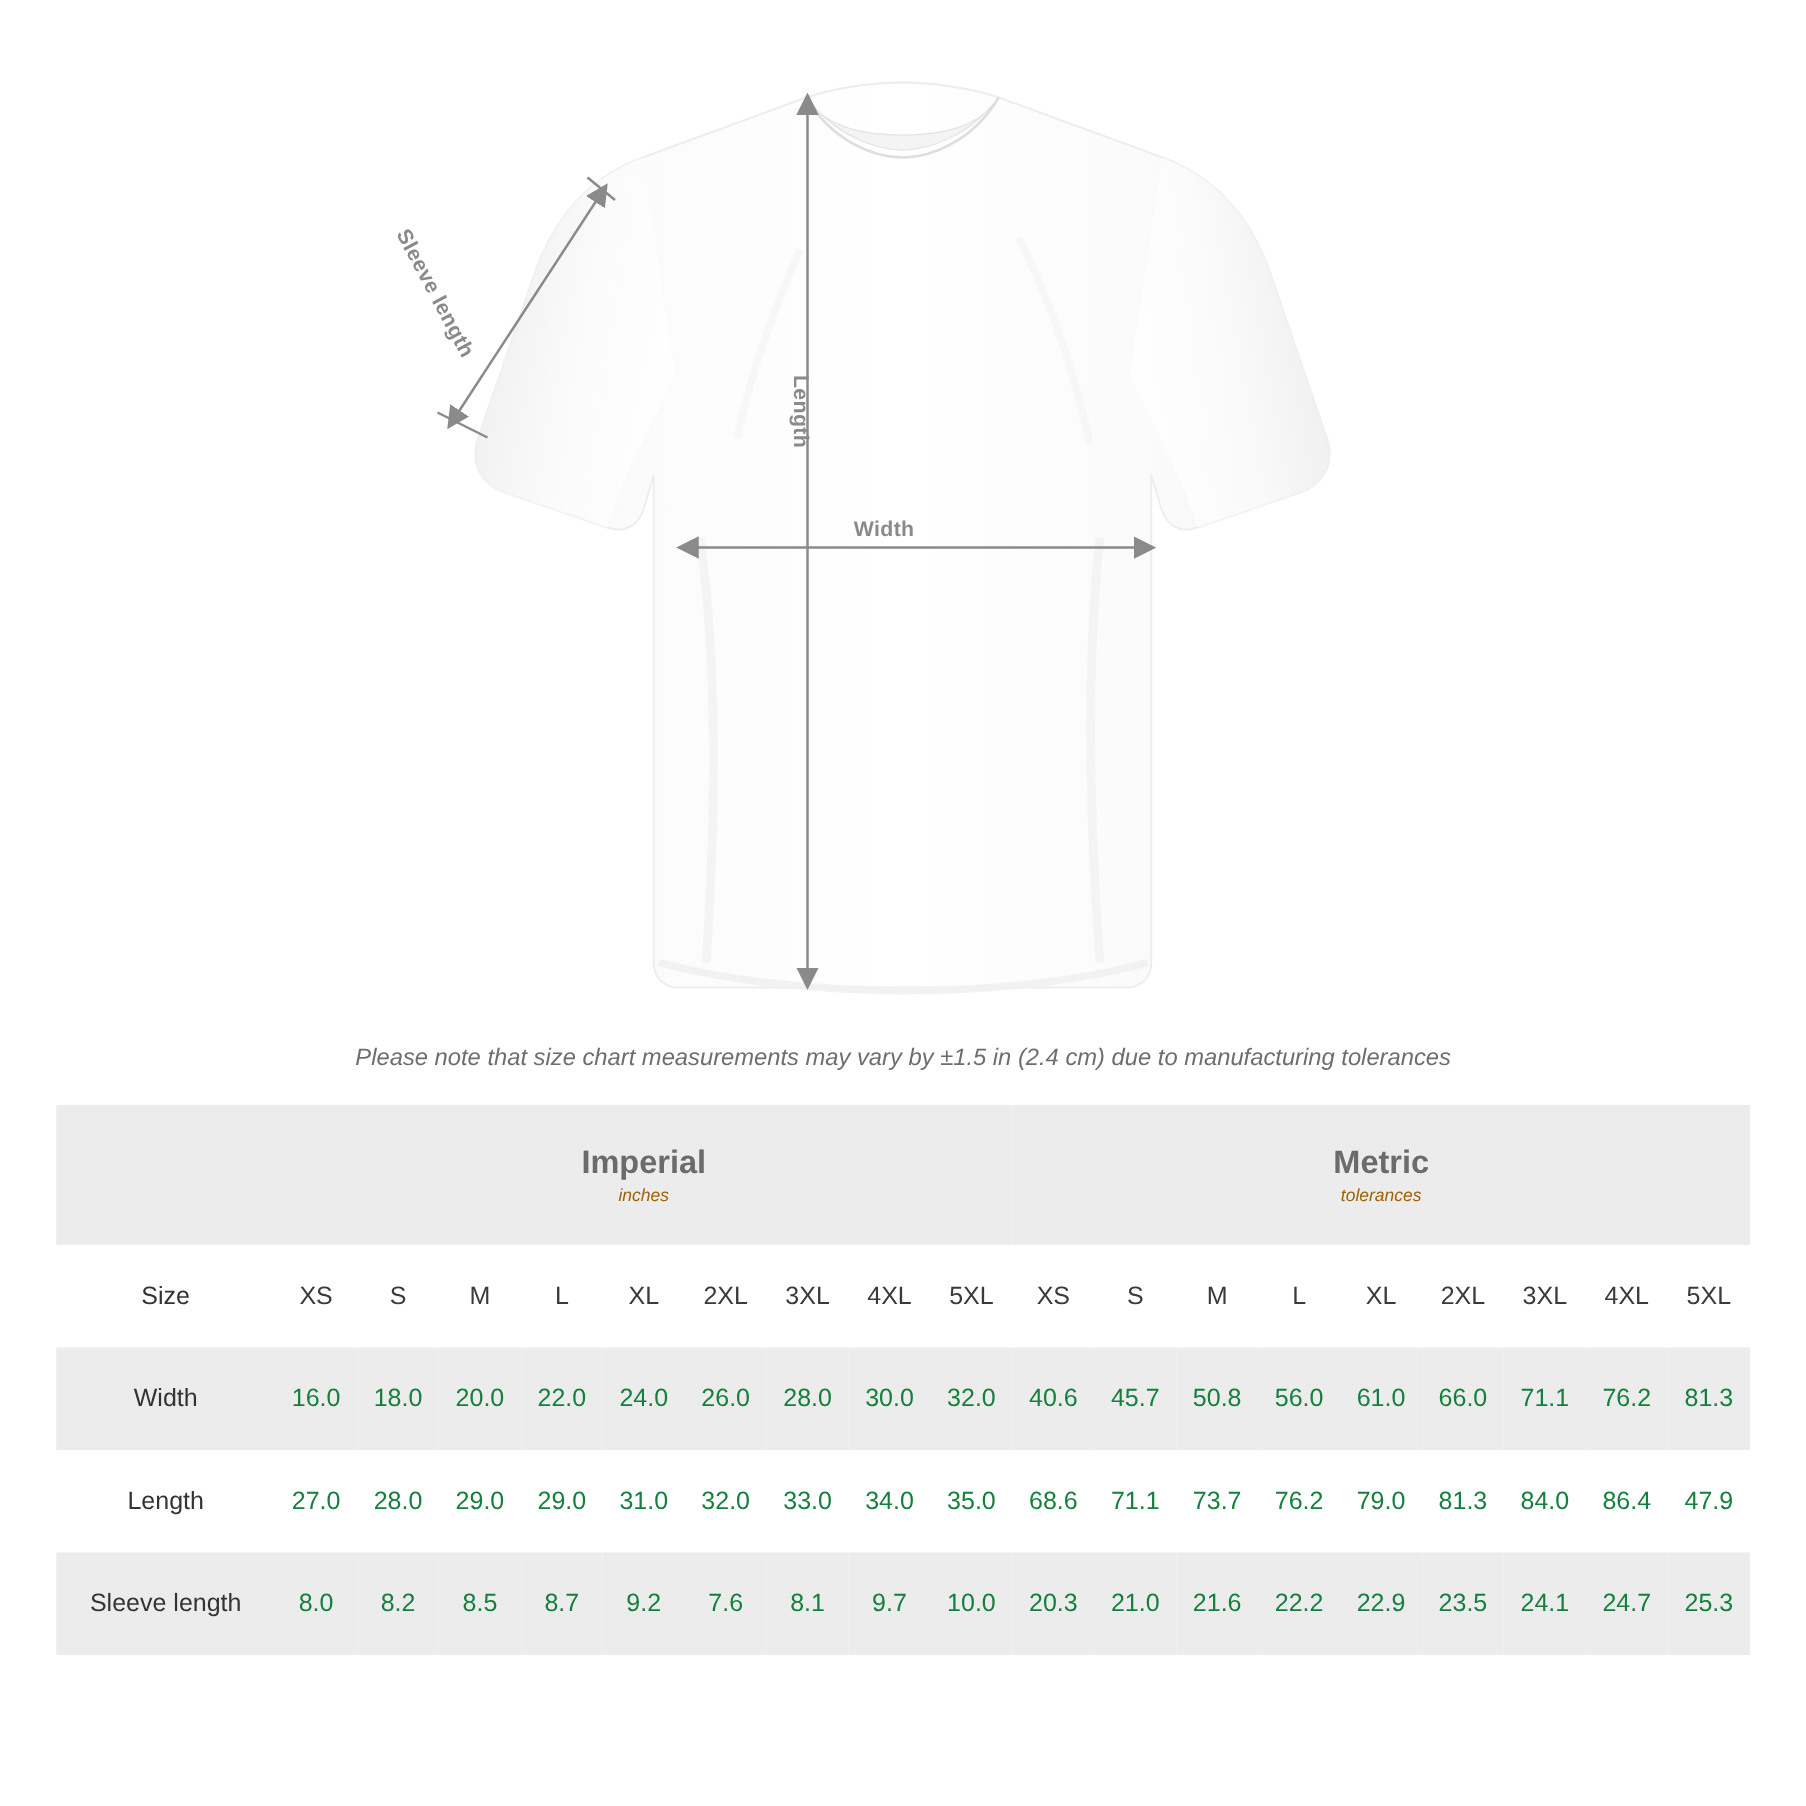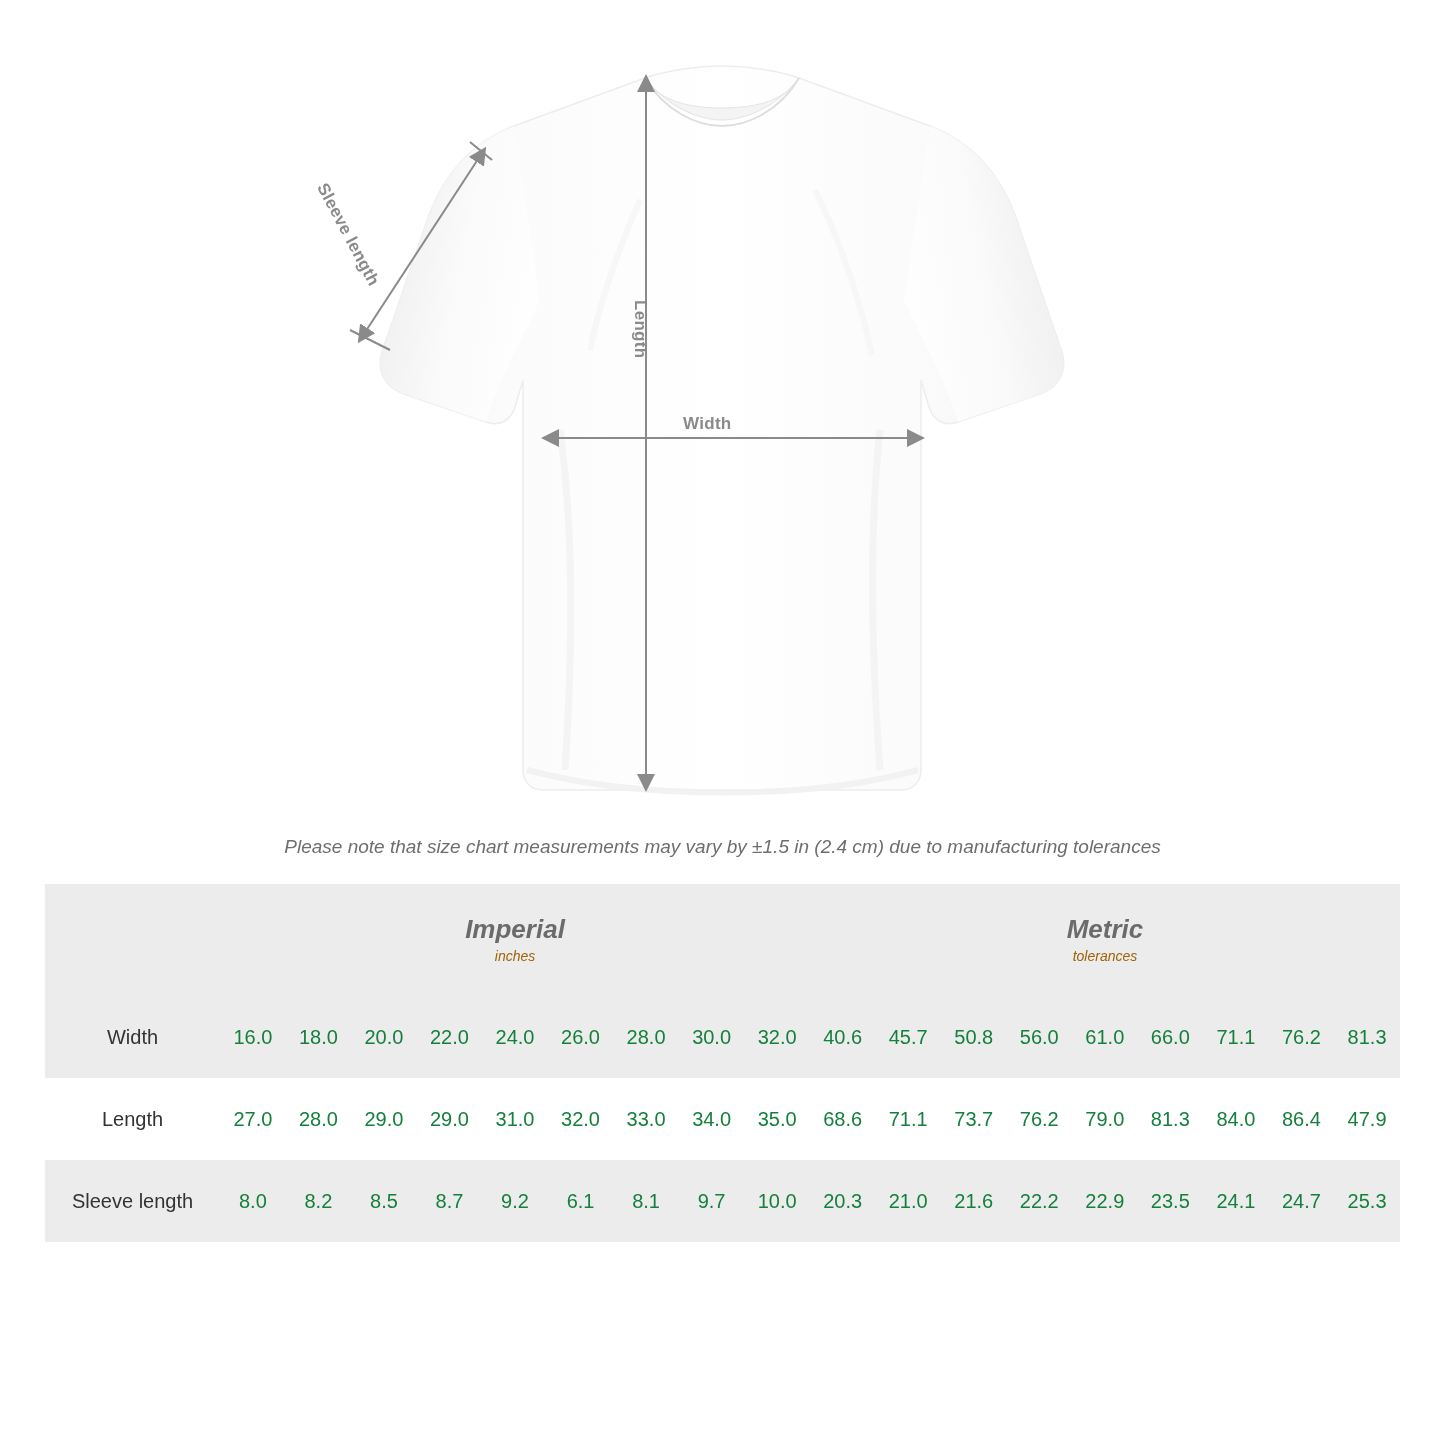--- a/index.html
+++ b/index.html
@@ -86,21 +86,20 @@
     font-weight: normal;
   }
   
   .unit-head td {
     background: #ececec;
     height: 112px;
     padding: 0;
   }
   .unit-name {
     font-size: 26px;
-    font-style: italic;
     font-weight: bold;
     color: #6b6b6b;
     line-height: 1.25;
   }
   .unit-sub {
     font-size: 14px;
     font-style: italic;
     color: #a16207;
     line-height: 1.6;
   }
@@ -250,20 +249,41 @@
         <td></td>
         <td colspan="9">
           <div class="unit-name">Imperial</div>
           <div class="unit-sub">inches</div>
         </td>
         <td colspan="9">
           <div class="unit-name">Metric</div>
           <div class="unit-sub">tolerances</div>
         </td>
       </tr>
+      <tr class="size-head">
+        <td class="rowlabel">Size</td>
+        <td>XS</td>
+        <td>S</td>
+        <td>M</td>
+        <td>L</td>
+        <td>XL</td>
+        <td>2XL</td>
+        <td>3XL</td>
+        <td>4XL</td>
+        <td>5XL</td>
+        <td>XS</td>
+        <td>S</td>
+        <td>M</td>
+        <td>L</td>
+        <td>XL</td>
+        <td>2XL</td>
+        <td>3XL</td>
+        <td>4XL</td>
+        <td>5XL</td>
+      </tr>
     </thead>
     <tbody>
       <tr class="band-grey">
         <td class="rowlabel">Width</td>
         <td>16.0</td>
         <td>18.0</td>
         <td>20.0</td>
         <td>22.0</td>
         <td>24.0</td>
         <td>26.0</td>
@@ -301,21 +321,21 @@
         <td>86.4</td>
         <td>47.9</td>
       </tr>
       <tr class="band-grey">
         <td class="rowlabel">Sleeve length</td>
         <td>8.0</td>
         <td>8.2</td>
         <td>8.5</td>
         <td>8.7</td>
         <td>9.2</td>
-        <td>6.1</td>
+        <td>7.6</td>
         <td>8.1</td>
         <td>9.7</td>
         <td>10.0</td>
         <td>20.3</td>
         <td>21.0</td>
         <td>21.6</td>
         <td>22.2</td>
         <td>22.9</td>
         <td>23.5</td>
         <td>24.1</td>

